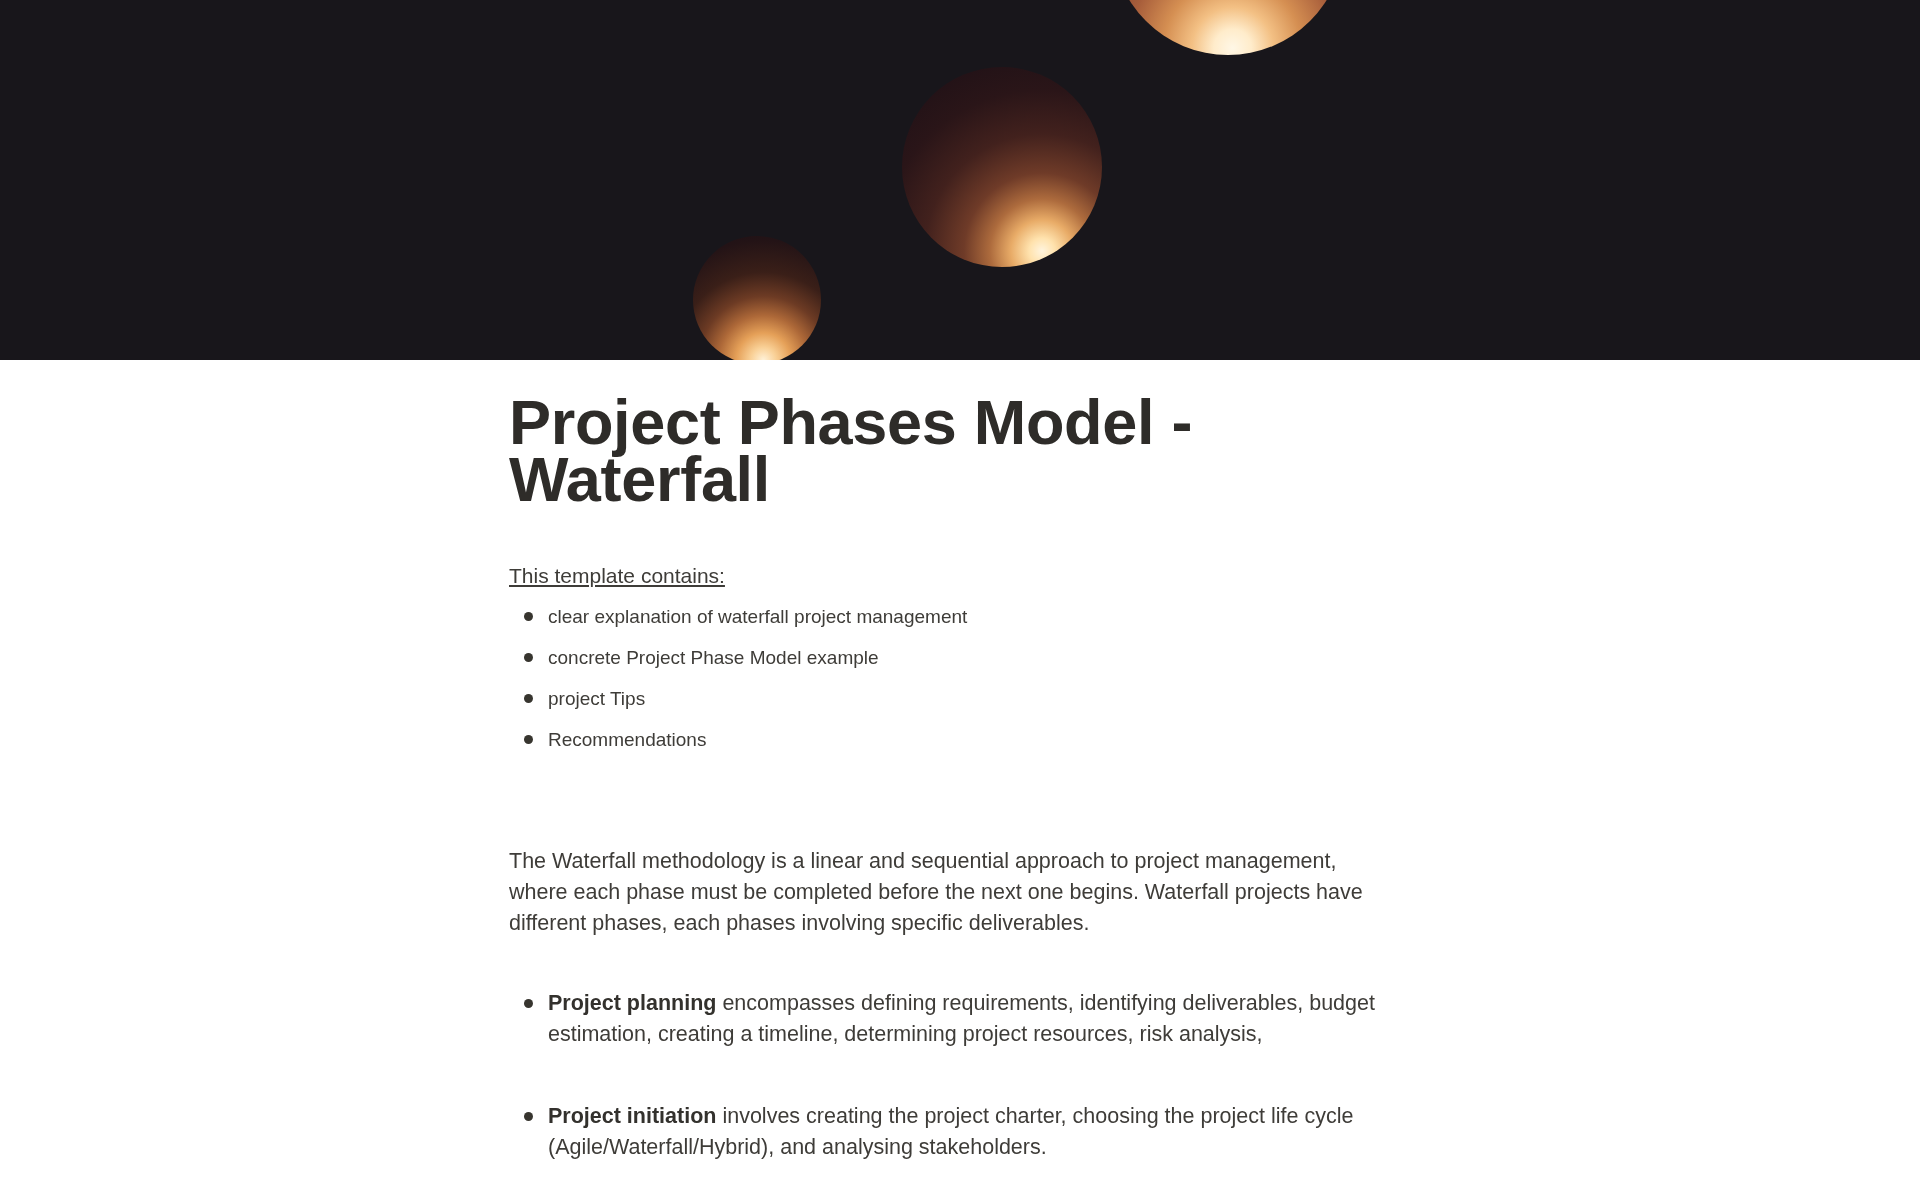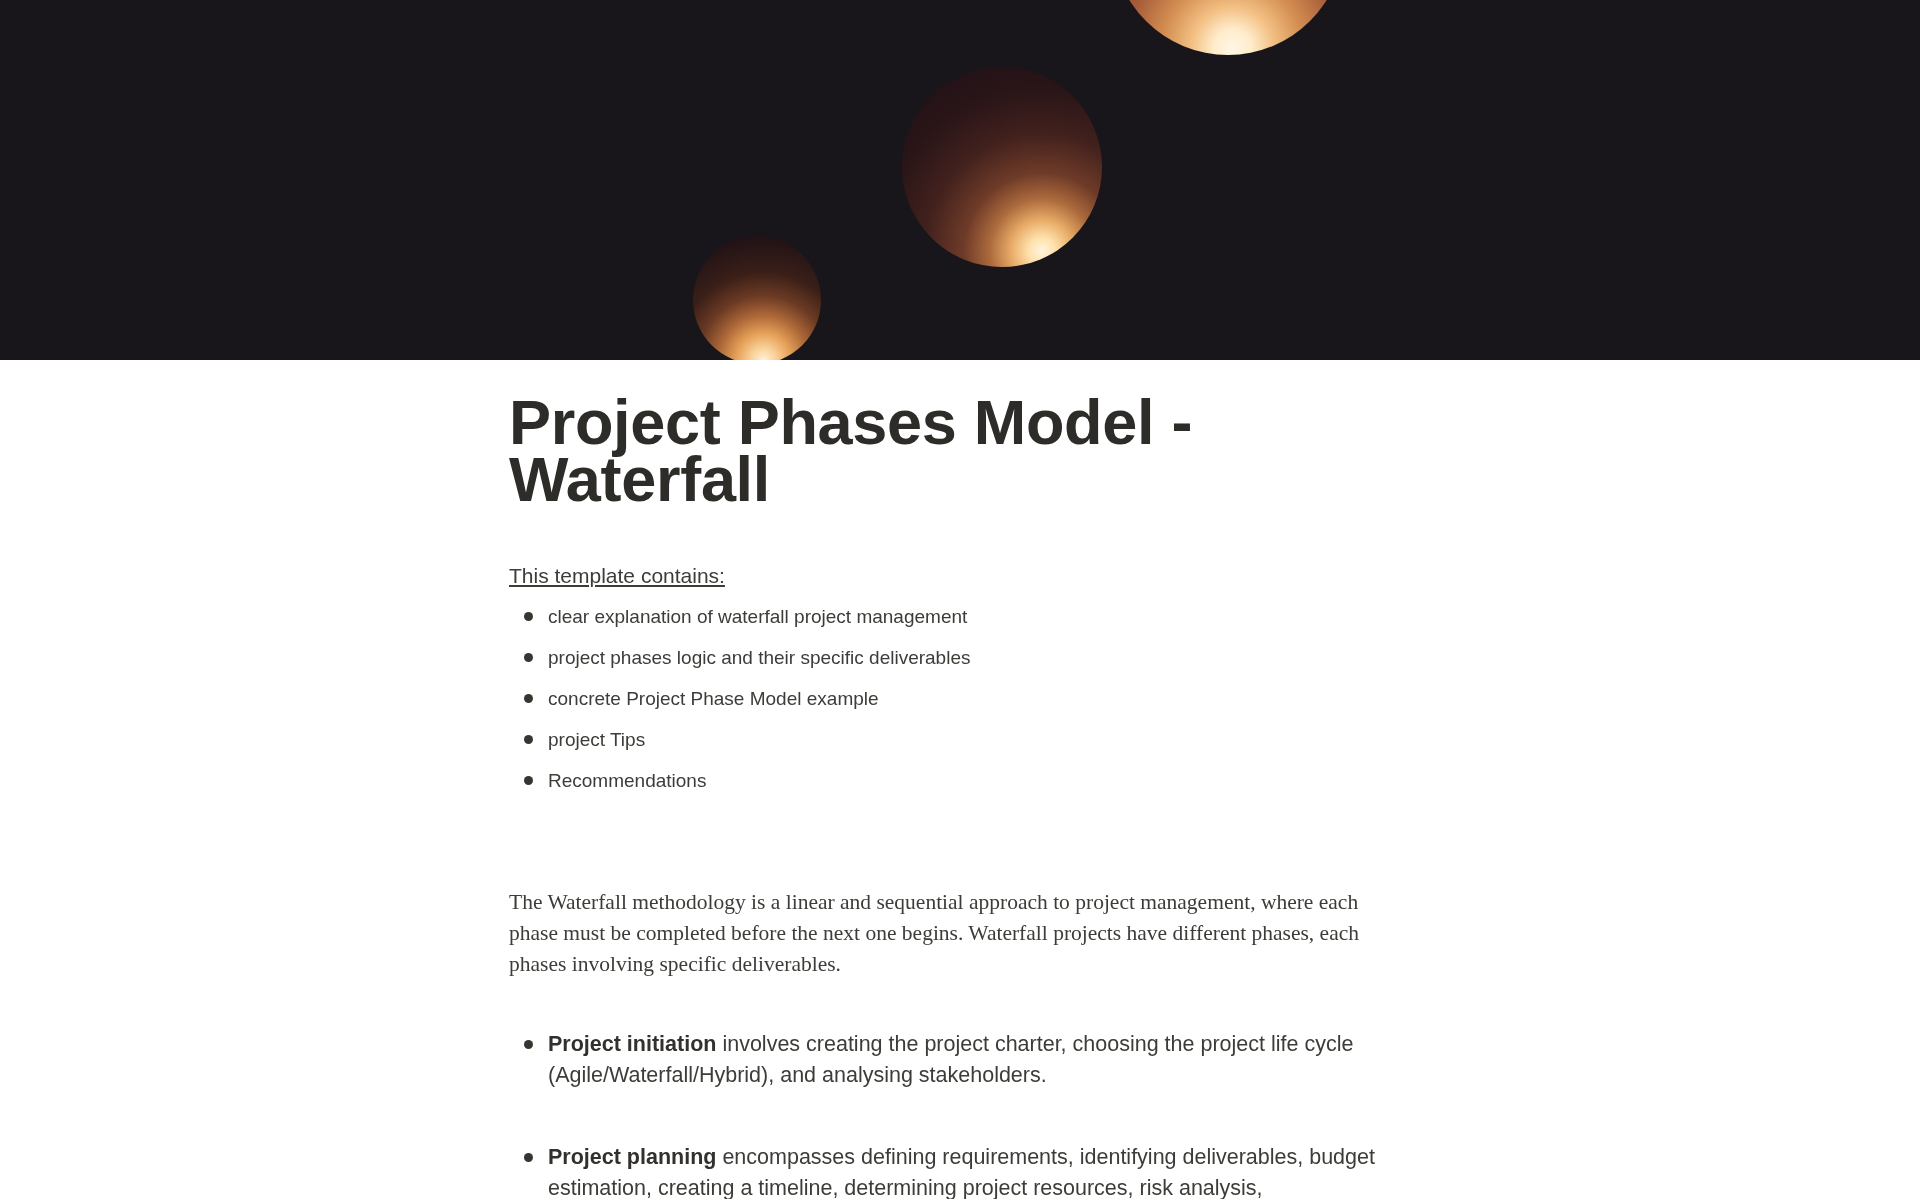--- a/index.html
+++ b/index.html
@@ -45,21 +45,20 @@
     position: relative;
     padding-left: 39px;
     font-size: 19px;
     line-height: 31px;
     margin-bottom: 10px;
   }
   .desc {
     margin: 91px 0 0 0;
     font-size: 21.5px;
     line-height: 31px;
-    font-family: Liberation Serif, serif;
   }
   ul.phases {
     list-style: none;
     margin: 49px 0 0 0;
     padding: 0;
   }
   ul.phases li {
     position: relative;
     padding-left: 39px;
     font-size: 21.5px;
@@ -126,25 +125,24 @@
   </svg>
 </div>
 
 <div class="content">
   <h1 class="page-title">Project Phases Model - Waterfall</h1>
 
   <p class="lead">This template contains:</p>
 
   <ul class="toc">
     <li><span class="bullet-dot"></span><span>clear explanation of waterfall project management</span></li>
-    <li><span class="bullet-dot"></span><span>project phases logic and their specific deliverables</span></li>
     <li><span class="bullet-dot"></span><span>concrete Project Phase Model example</span></li>
     <li><span class="bullet-dot"></span><span>project Tips</span></li>
     <li><span class="bullet-dot"></span><span>Recommendations</span></li>
   </ul>
 
   <p class="desc">The Waterfall methodology is a linear and sequential approach to project management, where each phase must be completed before the next one begins. Waterfall projects have different phases, each phases involving specific deliverables.</p>
 
   <ul class="phases">
+    <li><span class="bullet-dot"></span><strong>Project planning</strong><span> encompasses defining requirements, identifying deliverables, budget estimation, creating a timeline, determining project resources, risk analysis,</span></li>
     <li><span class="bullet-dot"></span><strong>Project initiation</strong><span> involves creating the project charter, choosing the project life cycle (Agile/Waterfall/Hybrid), and analysing stakeholders.</span></li>
-    <li><span class="bullet-dot"></span><strong>Project planning</strong><span> encompasses defining requirements, identifying deliverables, budget estimation, creating a timeline, determining project resources, risk analysis,</span></li>
   </ul>
 </div>
 
 </body></html>

